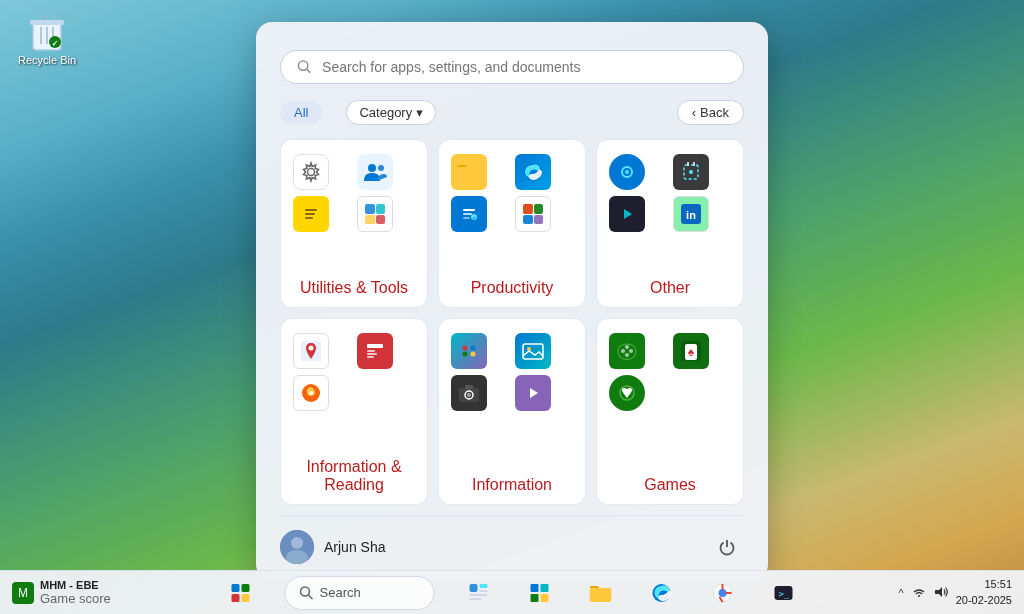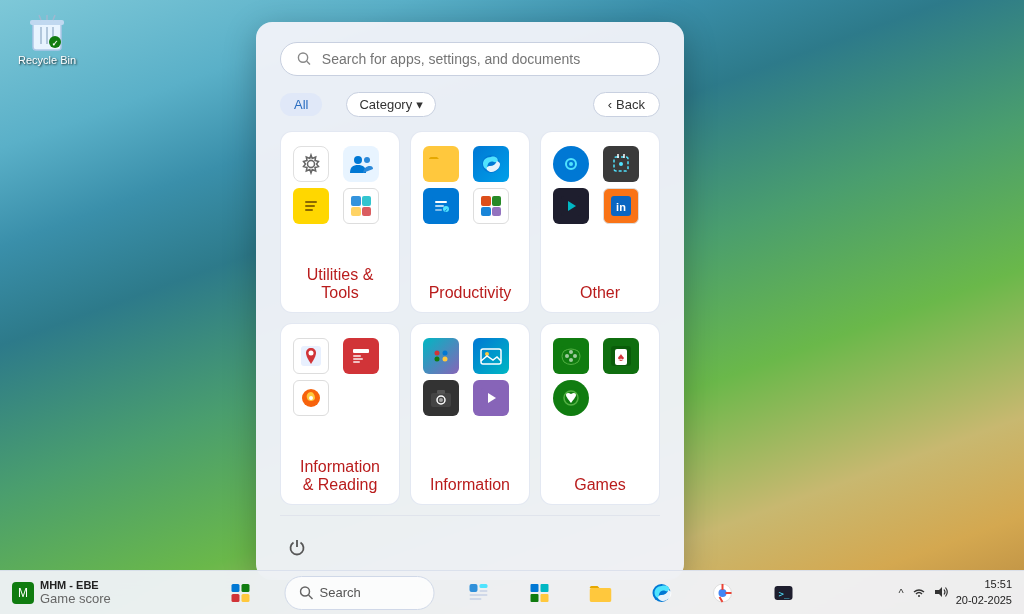--- a/index.html
+++ b/index.html
@@ -45,28 +45,28 @@
       text-shadow: 1px 1px 2px rgba(0,0,0,0.8);
       margin-top: 2px;
       line-height: 1.2;
     }
 
     
     #start-menu {
       position: absolute;
       left: 256px;
       top: 22px;
-      width: 428px;
+      width: 512px;
       height: 558px;
       background: rgba(240, 242, 248, 0.97);
       border-radius: 16px;
       box-shadow: 0 8px 32px rgba(0,0,0,0.25);
       display: flex;
       flex-direction: column;
-      padding: 20px 24px 16px;
+      padding: 28px 24px 16px;
     }
 
     
     #search-bar {
       display: flex;
       align-items: center;
       background: white;
       border: 1.5px solid #c8d0e0;
       border-radius: 24px;
       padding: 8px 16px;
@@ -438,21 +438,21 @@
               <line x1="14" y1="1" x2="14" y2="5" stroke="white" stroke-width="1.5"></line>
               <circle cx="11" cy="11" r="2" fill="#50e3fe"></circle>
             </svg>
           </div>
           <div class="cat-icon" style="background:#1e1e2e; border-radius:6px;">
             <svg width="22" height="22" viewBox="0 0 22 22">
               <rect x="1" y="1" width="20" height="20" rx="3" fill="#1e1e2e"></rect>
               <polygon points="8,6 16,11 8,16" fill="#00b7c3"></polygon>
             </svg>
           </div>
-          <div class="cat-icon" style="background:#f97316; border:1px solid #ddd; border-radius:6px;">
+          <div class="cat-icon" style="background:#86efac; border:1px solid #ddd; border-radius:6px;">
             <svg width="22" height="22" viewBox="0 0 22 22">
               <rect x="1" y="1" width="20" height="20" rx="3" fill="#0a66c2"></rect>
               <text x="11" y="16" text-anchor="middle" fill="white" font-size="11" font-weight="bold">in</text>
             </svg>
           </div>
         </div>
         <span class="category-name">Other</span>
       </div>
 
       <div class="category-card">
@@ -548,20 +548,30 @@
             </svg>
           </div>
           <div class="cat-icon" style="background:transparent;"></div>
         </div>
         <span class="category-name">Games</span>
       </div>
 
     </div>
 
     <div id="user-bar">
+      <div id="user-info">
+        <div id="user-avatar">
+          <svg width="34" height="34" viewBox="0 0 34 34">
+            <circle cx="17" cy="17" r="17" fill="#6a8fc0"></circle>
+            <circle cx="17" cy="13" r="6" fill="#a0b8d8"></circle>
+            <ellipse cx="17" cy="28" rx="11" ry="8" fill="#8aaccc"></ellipse>
+          </svg>
+        </div>
+        <span id="user-name">Arjun Sha</span>
+      </div>
       <button id="power-btn">
         <svg width="18" height="18" viewBox="0 0 18 18" fill="none" stroke="#555" stroke-width="1.8">
           <path d="M9 2 L9 9"></path>
           <path d="M5.5 4.5 A6.5 6.5 0 1 0 12.5 4.5"></path>
         </svg>
       </button>
     </div>
 
   </div>
 

